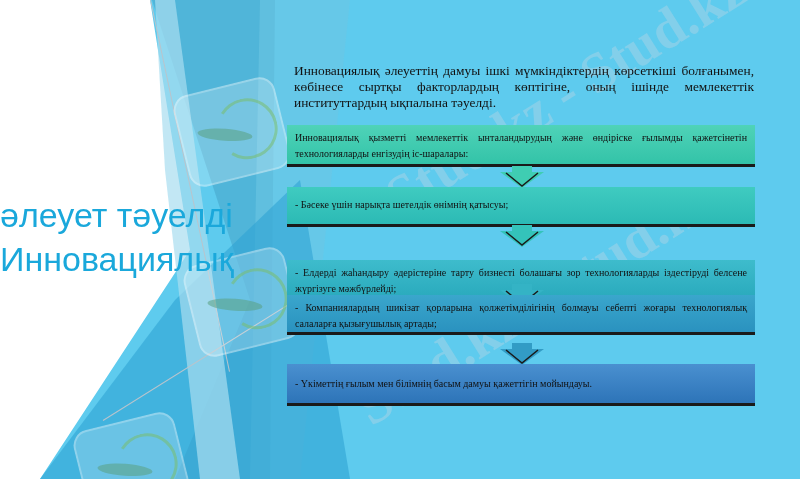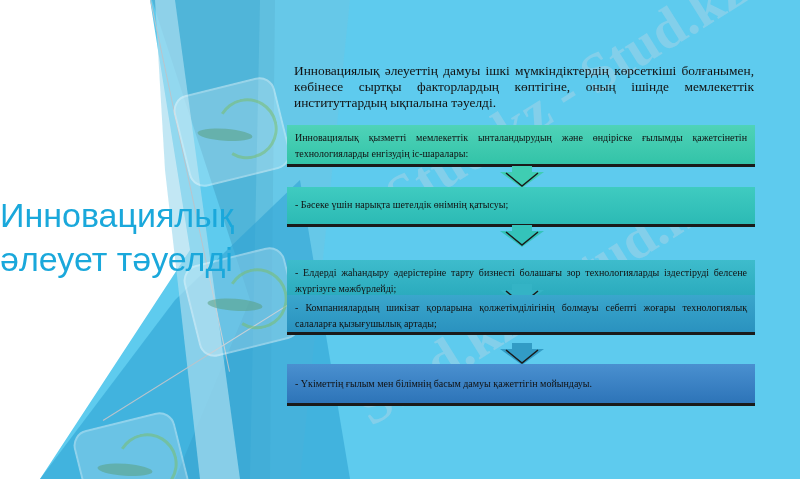--- a/index.html
+++ b/index.html
@@ -69,22 +69,22 @@
     </div>
   <div class="watermark-logo" style="left:80px;top:420px;">
       <div class="ring"></div>
       <div class="bird"></div>
     </div>
 
   <div class="watermark-text" style="left:360px;top:60px;">Stud.kz - Stud.kz</div>
   <div class="watermark-text" style="left:330px;top:270px;">Stud.kz - Stud.kz</div>
 
   <div class="title">
+    <div>әлеует тәуелді</div>
     <div>Инновациялық</div>
-    <div>әлеует тәуелді</div>
   </div>
 
   <div class="intro">Инновациялық әлеуеттің дамуы ішкі мүмкіндіктердің көрсеткіші болғанымен, көбінесе сыртқы факторлардың көптігіне, оның ішінде мемлекеттік институттардың ықпалына тәуелді.</div>
 
   <div class="box b1">
       <span>Инновациялық қызметті мемлекеттік ынталандырудың және өндіріске ғылымды қажетсінетін технологияларды енгізудің іс-шаралары:</span>
     </div>
   <div class="arrow" style="left:498px;top:166px;">
     <svg width="48" height="22" viewBox="0 0 48 22">
         <polygon points="14,0 34,0 34,6 46,6 24,22 2,6 14,6" fill="#3fcdb2"></polygon>

